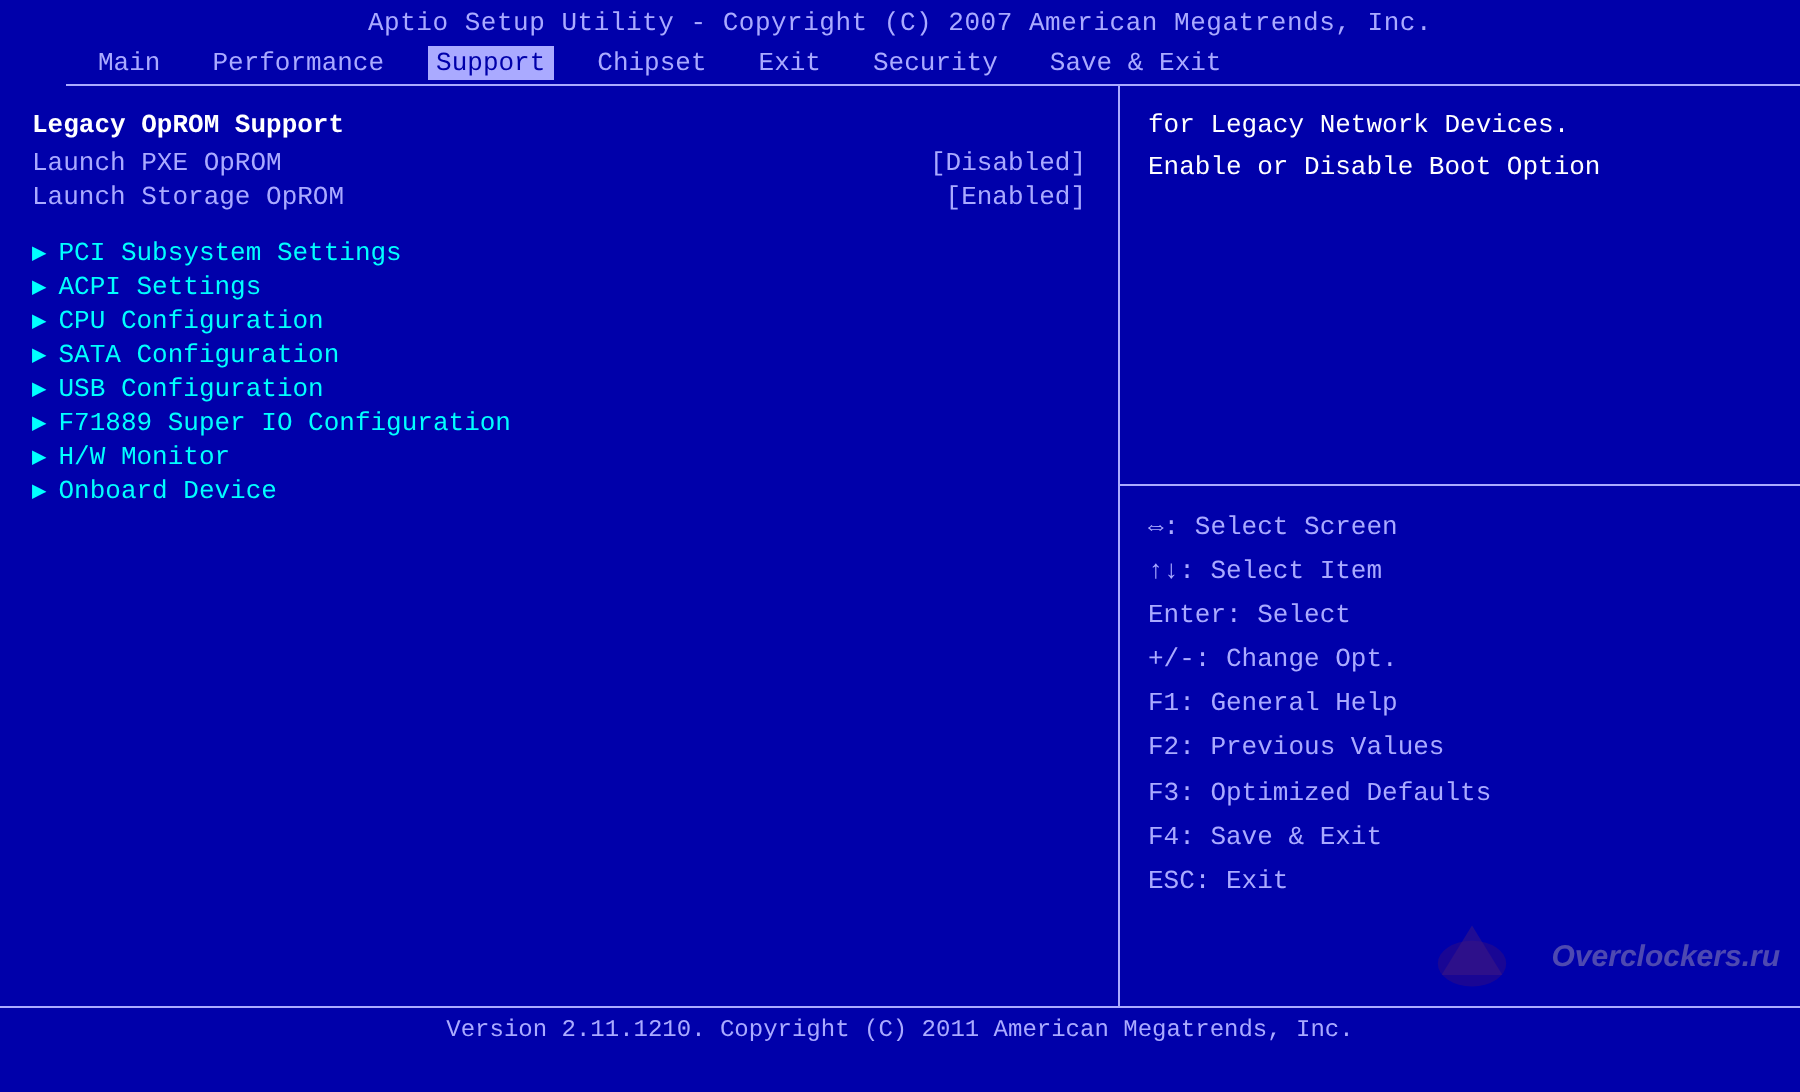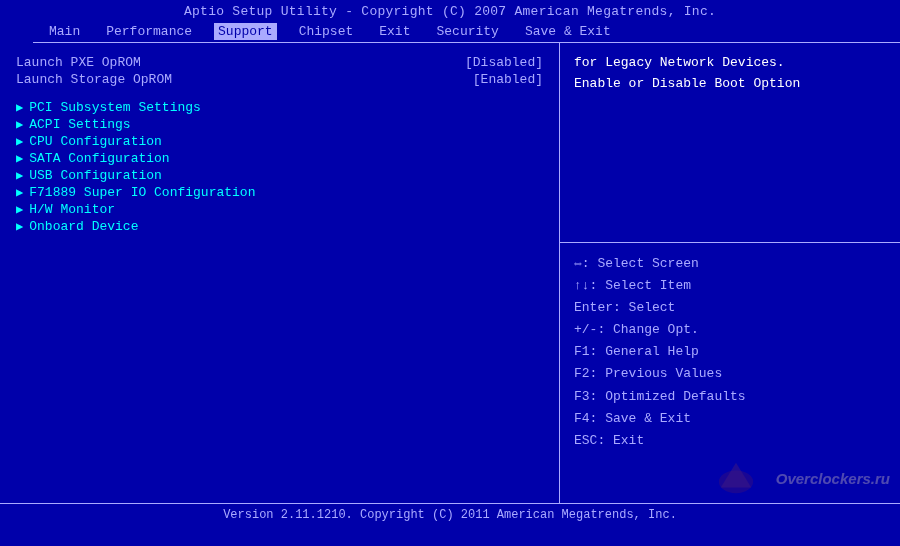--- a/index.html
+++ b/index.html
@@ -176,20 +176,21 @@
     <div class="menu-item active">Support</div>
     <div class="menu-item">Chipset</div>
     <div class="menu-item">Exit</div>
     <div class="menu-item">Security</div>
     <div class="menu-item">Save &amp; Exit</div>
   </div>
 
 <div id="content">
 
   <div id="left-panel">
+    <div class="section-header">Legacy OpROM Support</div>
     <div id="options-container">
     <div class="option-row">
           <span class="option-label">Launch PXE OpROM</span>
           <span class="option-value">[Disabled]</span>
         </div>
         <div class="option-row">
           <span class="option-label">Launch Storage OpROM</span>
           <span class="option-value">[Enabled]</span>
         </div>
       </div>

